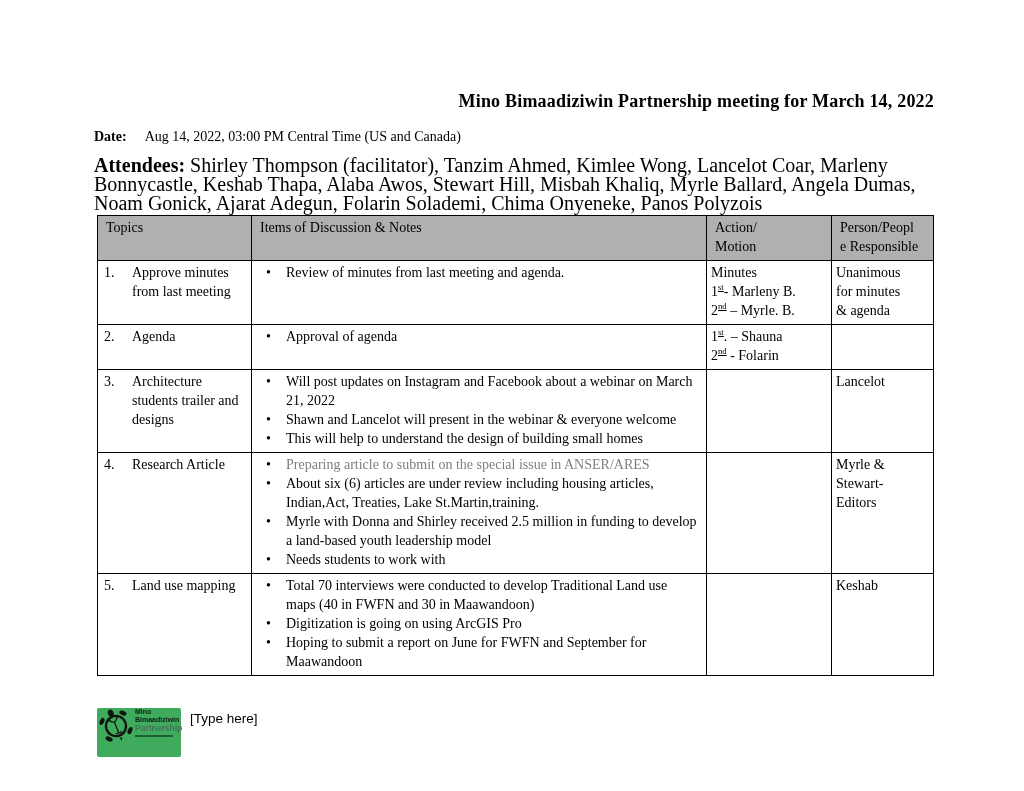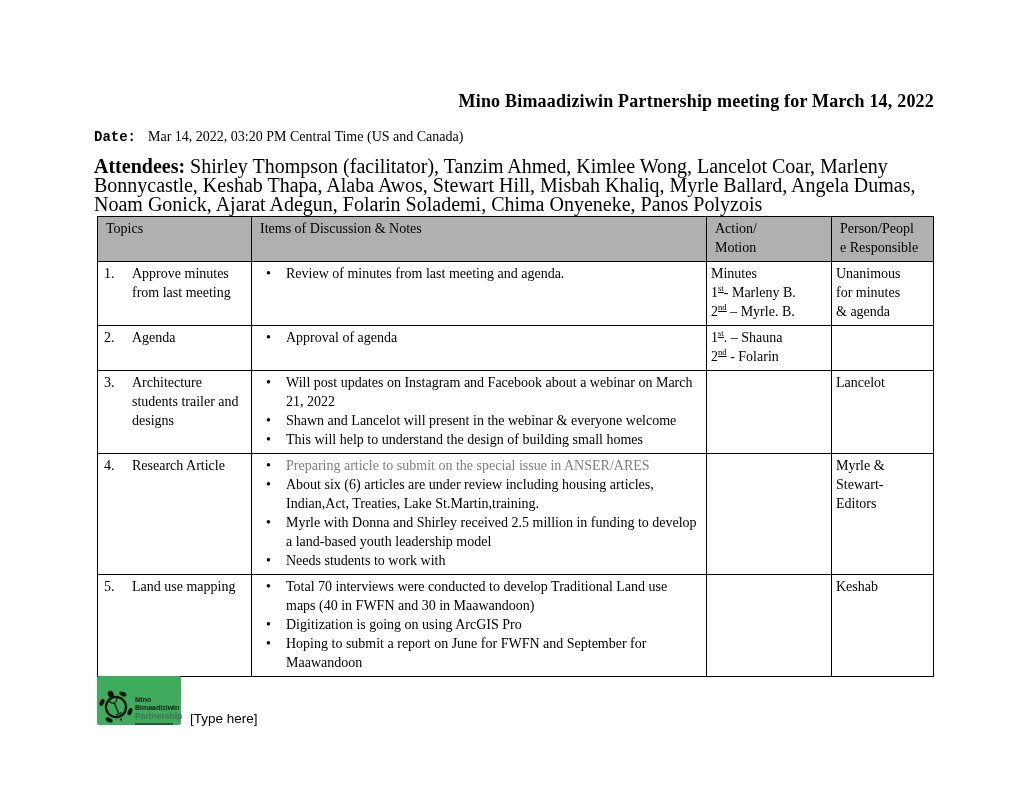--- a/index.html
+++ b/index.html
@@ -8,21 +8,21 @@
     font-family:"Liberation Serif", serif;color:#000;
     position:relative;
   }
   .content{padding:90px 90px 0 94px;}
   .doc-title{
     font-size:18px;font-weight:bold;letter-spacing:.2px;line-height:22px;margin:0;text-align:right;
   }
   .date-line{margin-top:15px;font-size:14px;line-height:19px;}
   .attendees-line{margin-top:10px;font-size:20px;line-height:19px;width:838px;}
   .bold{font-weight:bold;}
-  .date-line .bold{margin-right:12px;font-family:Liberation Mono, monospace;}
+  .date-line .bold{margin-right:18px;}
   .notes-heading{
     margin-top:16px;font-size:14px;font-weight:bold;text-decoration:underline;line-height:19px;
   }
   table.meeting{
     margin:2px 0 0 3px;border-collapse:collapse;table-layout:fixed;width:836px;
     font-size:14px;line-height:19px;
   }
   table.meeting td,table.meeting th{
     border:1.5px solid #000;vertical-align:top;padding:2px 4px 4px 4px;
     font-weight:normal;text-align:left;overflow:hidden;
@@ -39,41 +39,41 @@
   .topic-num{width:28px;flex:0 0 28px;}
   .topic-text{flex:1;}
   .bullet-row{display:flex;}
   .bullet-glyph{flex:0 0 20px;width:20px;margin-left:10px;text-align:left;}
   .bullet-text{flex:1;padding-right:2px;}
   .muted .bullet-text{color:var(--muted,#7f7f7f);}
   td.action-cell,td.person-cell{padding-left:6px;}
   sup{font-size:.62em;line-height:0;vertical-align:super;text-decoration:underline;}
   
   .footer-logo{
-    position:absolute;left:97px;top:676px;width:84px;height:49px;
+    position:absolute;left:97px;top:708px;width:84px;height:49px;
     background:var(--logo-green,#3fab5c);border-radius:2px;
-    display:flex;align-items:flex-end;
+    display:flex;align-items:flex-start;
   }
   .logo-turtle{flex:0 0 36px;margin-left:1px;}
   .logo-textcol{margin-left:1px;font-family:"Liberation Sans",sans-serif;}
   .logo-l1,.logo-l2{font-size:7px;font-weight:bold;color:#0e2016;line-height:8px;}
   .logo-l3{font-size:8.5px;font-weight:bold;color:#47705a;line-height:9px;}
   .logo-tagline{width:38px;height:2px;background:#1d5e36;margin-top:2px;}
   .type-here{
     position:absolute;left:190px;top:711px;
     font-family:"Liberation Sans",sans-serif;font-size:13.5px;color:#000;
   }
 </style>
 </head>
 <body>
 
 <div class="content">
   <h1 class="doc-title">Mino Bimaadiziwin Partnership meeting for March 14, 2022</h1>
 
-  <div class="date-line"><span class="bold">Date:</span><span>Mar 14, 2022, 03:20 PM Central Time (US and Canada)</span></div>
+  <div class="date-line"><span class="bold">Date:</span><span>Aug 14, 2022, 03:00 PM Central Time (US and Canada)</span></div>
 
   <div class="attendees-line"><span class="bold">Attendees:</span> <span>Shirley Thompson (facilitator), Tanzim Ahmed, Kimlee Wong, Lancelot Coar, Marleny Bonnycastle, Keshab Thapa, Alaba Awos, Stewart Hill, Misbah Khaliq, Myrle Ballard, Angela Dumas, Noam Gonick, Ajarat Adegun, Folarin Solademi, Chima Onyeneke, Panos Polyzois</span></div>
 
 
   <table class="meeting">
     <colgroup>
       <col class="c-topics">
         <col class="c-items">
         <col class="c-action">
         <col class="c-person">

